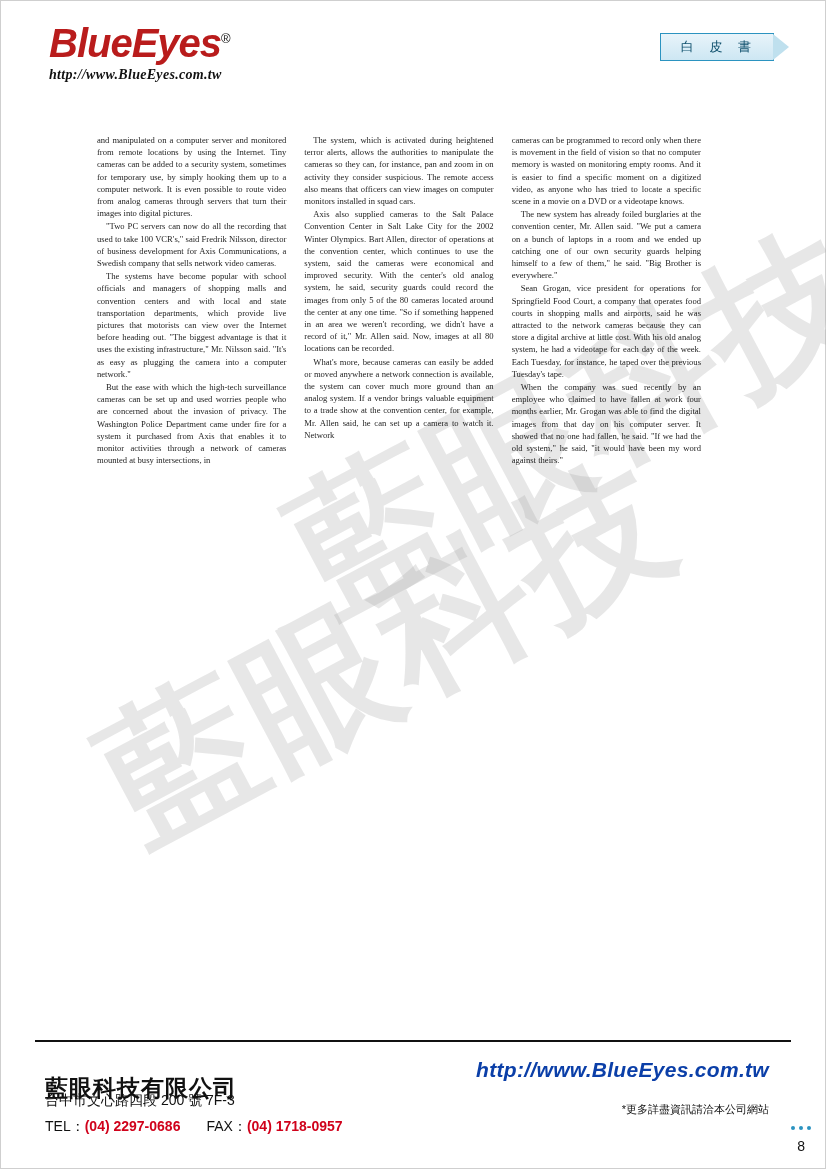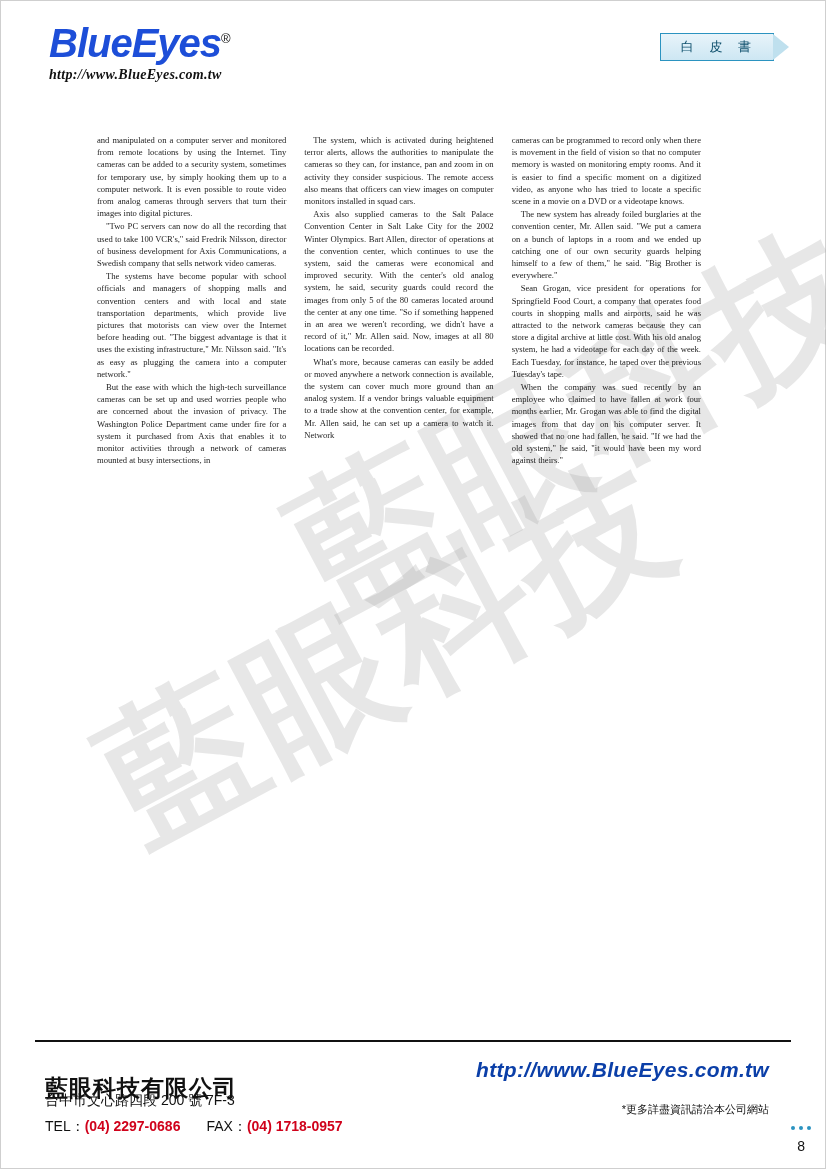--- a/index.html
+++ b/index.html
@@ -40,21 +40,21 @@
     font-weight: bold;
     font-style: italic;
     font-size: 40px;
     letter-spacing: -1px;
     color: #111111;
     line-height: 1;
     position: relative;
     display: inline-block;
   }
   .logo-text .blue {
-    color: #1d4ed8;
+    color: #b91c1c;
   }
   .reg-mark {
     font-size: 13px;
     vertical-align: super;
     font-style: normal;
     font-weight: normal;
   }
   .logo-url {
     font-family: "Liberation Serif", serif;
     font-weight: bold;

